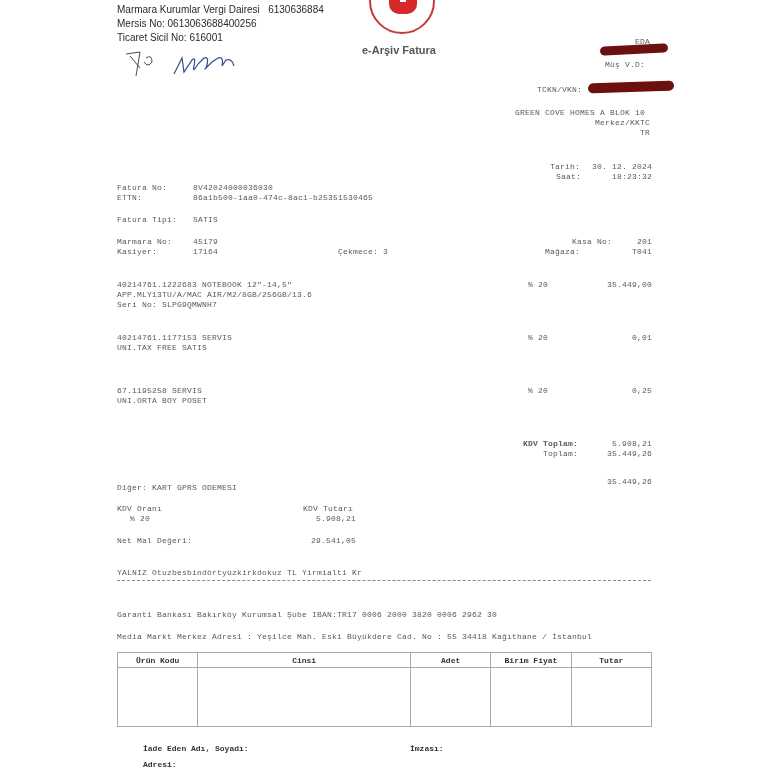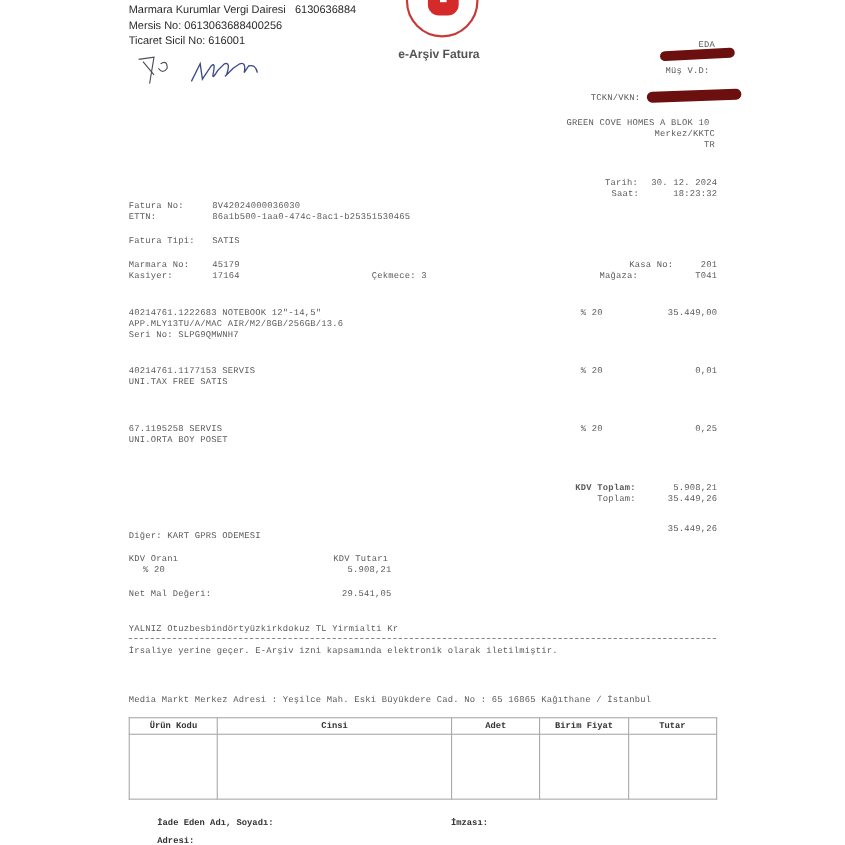--- a/index.html
+++ b/index.html
@@ -112,22 +112,22 @@
   <div class="abs mono" style="left:117px;top:504px;">KDV Oranı</div>
   <div class="abs mono" style="left:130px;top:514px;">% 20</div>
   <div class="abs mono" style="left:303px;top:504px;">KDV Tutarı</div>
   <div class="abs mono right" style="left:290px;top:514px;width:66px;">5.908,21</div>
   <div class="abs mono" style="left:117px;top:536px;">Net Mal Değeri:</div>
   <div class="abs mono right" style="left:290px;top:536px;width:66px;">29.541,05</div>
 
   <div class="abs mono" style="left:117px;top:568px;">YALNIZ Otuzbesbindörtyüzkirkdokuz TL Yirmialti Kr</div>
   <div class="dash-line"></div>
 
-  <div class="abs mono" style="left:117px;top:588px;">İrsaliye yerine geçer. E-Arşiv izni kapsamında elektronik olarak iletilmiştir.</div>
-  <div class="abs mono" style="left:117px;top:632px;">Media Markt Merkez Adresi : Yeşilce Mah. Eski Büyükdere Cad. No : 65 16865 Kağıthane / İstanbul</div>
+  <div class="abs mono" style="left:117px;top:610px;">Garanti Bankası Bakırköy Kurumsal Şube IBAN:TR17 0006 2000 3820 0006 2962 30</div>
+  <div class="abs mono" style="left:117px;top:632px;">Media Markt Merkez Adresi : Yeşilce Mah. Eski Büyükdere Cad. No : 55 34418 Kağıthane / İstanbul</div>
 
   <table class="iade">
     <tbody>
     <tr class="head-row">
       <th style="width:80px;">Ürün Kodu</th>
       <th style="width:214px;">Cinsi</th>
       <th style="width:80px;">Adet</th>
       <th style="width:80px;">Birim Fiyat</th>
       <th style="width:80px;">Tutar</th>
     </tr>

